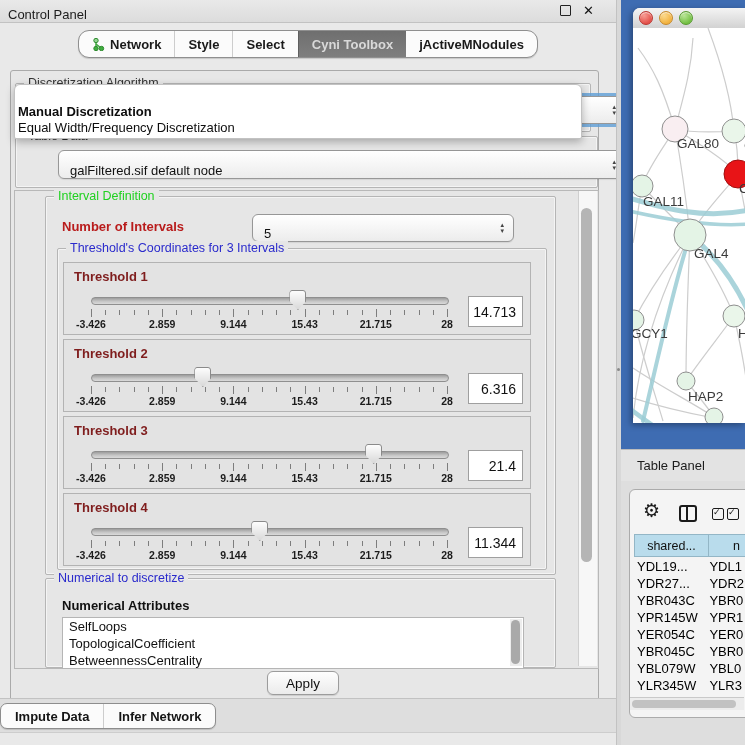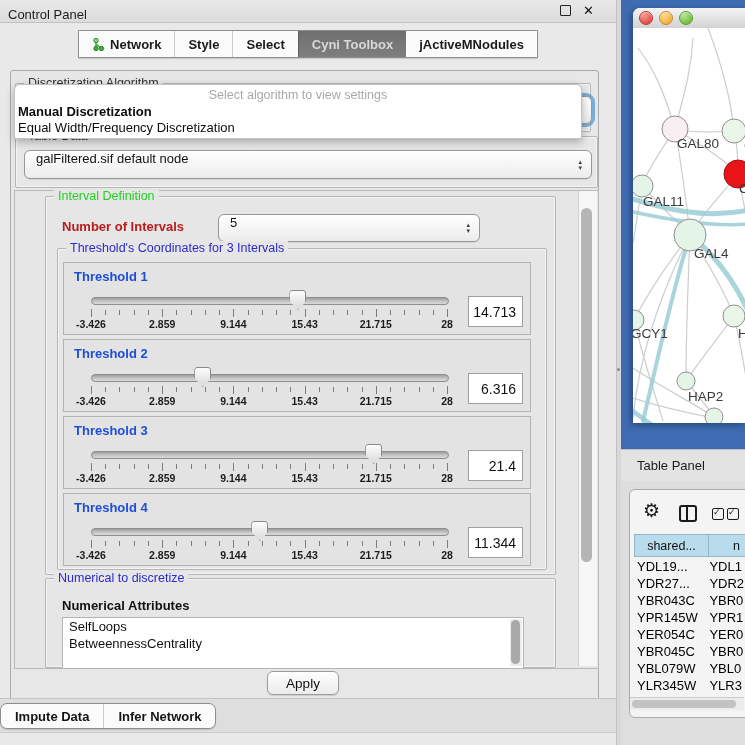--- a/index.html
+++ b/index.html
@@ -9,41 +9,41 @@
 
   
   .titlebar{left:0;top:0;width:616px;height:22px;background:linear-gradient(#e9e9e9,#dcdcdc);
             border-bottom:1px solid #c2c2c2;display:flex;align-items:flex-end;}
   .titlebar .ttl{font-size:13px;margin-left:8px;color:#1c1c1c;}
   .winbtns{position:absolute;right:22px;top:4px;display:flex;gap:12px;align-items:center;}
   .floatbox{width:9px;height:9px;border:1.5px solid #222;border-radius:1px;}
   .closex{font-size:13px;font-weight:700;color:#111;line-height:13px;}
 
   .toptabs-row{left:0;top:30px;width:616px;height:28px;display:flex;justify-content:center;}
-  .tabgroup{display:flex;height:26px;border:1px solid #8f8f8f;border-radius:1px;background:#fbfbfb;
+  .tabgroup{display:flex;height:26px;border:1px solid #8f8f8f;border-radius:11px;background:#fbfbfb;
             overflow:hidden;box-shadow:0 1px 1px rgba(0,0,0,.15);}
   .ttab{display:flex;align-items:center;gap:5px;padding:0 13px;font-size:13px;font-weight:700;
         color:#1a1a1a;border-left:1px solid #cdcdcd;white-space:nowrap;}
   .ttab:first-child{border-left:none;}
   .ttab.sel{background:linear-gradient(#6f6f6f,#7e7e7e);color:#d9d9d9;border-left:1px solid #5f5f5f;}
   .ttab.sel + .ttab{border-left:none;}
 
   .outerpanel{left:10px;top:70px;width:587px;height:630px;background:#e7e7e7;
               border:1px solid #aaaaaa;border-radius:3px;}
 
   .group{position:absolute;border:1px solid #b5b5b5;border-radius:2px;
          box-shadow:inset 0 0 0 1px rgba(255,255,255,.55);}
   .grouplab{position:absolute;top:-8px;left:8px;background:#e7e7e7;padding:0 4px;font-size:12.5px;}
   .lab-dark{color:#333;}
   .lab-green{color:#1fd11f;}
   .lab-blue{color:#2a2acc;}
 
   .combo{position:absolute;height:26px;border:1px solid #979797;border-radius:6px;
-         background:linear-gradient(#ffffff,#ececec);display:flex;align-items:flex-start;
-         font-size:13px;box-shadow:0 1px 1px rgba(0,0,0,.08);}
+         background:linear-gradient(#ffffff,#ececec);display:flex;align-items:flex-end;
+         font-size:13px;box-shadow:0 1px 1px rgba(0,0,0,.08);margin-left:34px;}
   .combo .cval{margin-left:11px;color:#111;}
   .combo .spin{position:absolute;right:9px;top:0;height:100%;display:flex;flex-direction:column;
                justify-content:center;color:#444;font-size:7px;line-height:6px;}
   .focusring{box-shadow:0 0 0 3px rgba(94,158,214,.8);}
 
   
   .overlay{left:14px;top:84px;width:566px;height:53px;background:#ffffff;border:1px solid #c2c2c2;
            border-radius:6px 6px 2px 2px;box-shadow:0 3px 9px rgba(0,0,0,.28);z-index:60;}
   .ov-ph{position:absolute;top:3px;left:0;width:100%;text-align:center;color:#a8a8a8;font-size:12.5px;}
   .ov-opt{position:absolute;left:3px;font-size:13px;color:#0d0d0d;white-space:nowrap;}
@@ -56,21 +56,21 @@
   .vsb-track{left:578px;top:191px;width:18px;height:475px;background:#f7f7f7;
              border-left:1px solid #cfcfcf;}
   .vsb-thumb{left:581px;top:208px;width:11px;height:354px;background:#b5b5b5;border-radius:6px;}
 
   .numlabel{left:62px;top:219px;font-size:13px;font-weight:700;color:#b91c1c;}
 
   
   #thresholds{left:63px;top:262px;width:468px;}
   .tpanel{position:relative;width:466px;height:71px;margin-bottom:4px;background:#e3e3e3;
           border:1px solid #b3b3b3;}
-  .tlabel{position:absolute;left:10px;top:6px;font-size:13px;font-weight:700;color:#1d4ed8;}
+  .tlabel{position:absolute;left:10px;top:6px;font-size:13px;font-weight:700;color:#7f1d1d;}
   .track{position:absolute;left:27px;top:34px;width:356px;height:6px;border:1px solid #8f8f8f;
          border-radius:5px;background:linear-gradient(#9d9d9d,#c6c6c6 55%,#dadada);}
   .thumb{position:absolute;top:27px;width:15px;height:18px;background:linear-gradient(#fdfdfd,#d9d9d9);
          border:1px solid #8a8a8a;clip-path:polygon(8% 0,92% 0,100% 10%,100% 55%,50% 100%,0 55%,0 10%);
          border-radius:3px;}
   .ticks{position:absolute;left:27px;top:46px;width:356px;height:9px;}
   .tick{position:absolute;top:0;width:1px;background:#7d7d7d;}
   .tick.major{height:8px;}
   .tick.minor{height:5px;top:1px;}
   .ticklab{position:absolute;top:55px;transform:translateX(-50%);font-size:10.5px;font-weight:700;
@@ -191,21 +191,20 @@
     <span class="grouplab lab-dark">Discretization Algorithm</span>
   </div>
   <div class="abs combo focusring" style="left:24px;top:96px;width:566px;">
     <span class="spin">
         <span>▴</span>
         <span>▾</span>
       </span>
   </div>
 
   <div class="abs overlay">
-    <div class="ov-ph">Select algorithm to view settings</div>
     <div class="ov-opt b">Manual Discretization</div>
     <div class="ov-opt r">Equal Width/Frequency Discretization</div>
   </div>
 
   <div class="abs group" style="left:15px;top:136px;width:581px;height:50px;">
     <span class="grouplab lab-dark">Table Data</span>
   </div>
   <div class="abs combo" style="left:24px;top:150px;width:566px;height:27px;">
     <span class="cval">galFiltered.sif default node</span>
     <span class="spin">
@@ -396,20 +395,21 @@
       </div>
     </div>
 
   <div class="abs group" style="left:45px;top:578px;width:509px;height:88px;background:#e6e6e6;">
     <span class="grouplab lab-blue" style="background:#e6e6e6;">Numerical to discretize</span>
   </div>
   <div class="abs attrlistlab">Numerical Attributes</div>
   <div class="abs attrlist">
     <div id="attritems">
         <div class="attritem">SelfLoops</div>
+        <div class="attritem">TopologicalCoefficient</div>
         <div class="attritem">BetweennessCentrality</div>
       </div>
     <div class="alsb">
         <div class="th"></div>
       </div>
   </div>
 
   <div class="abs applybtn">Apply</div>
 
   <div class="abs bstrip1"></div>

